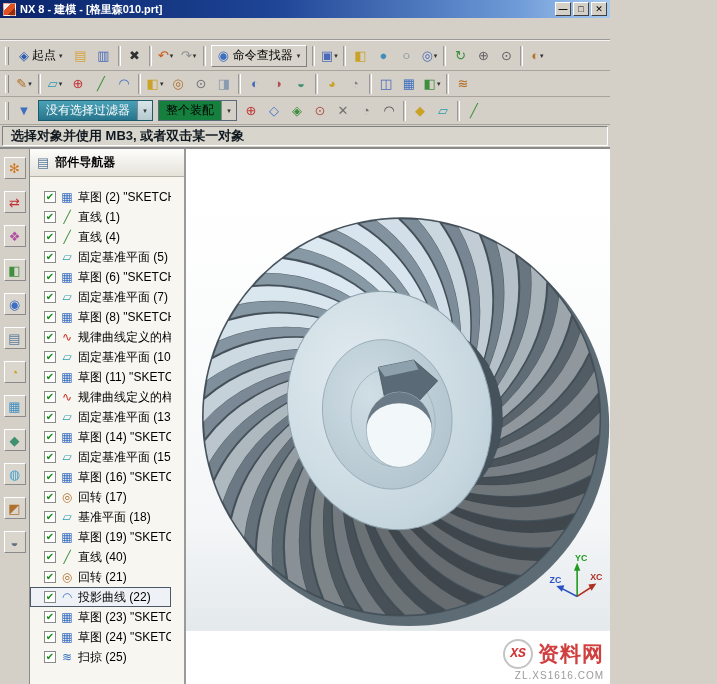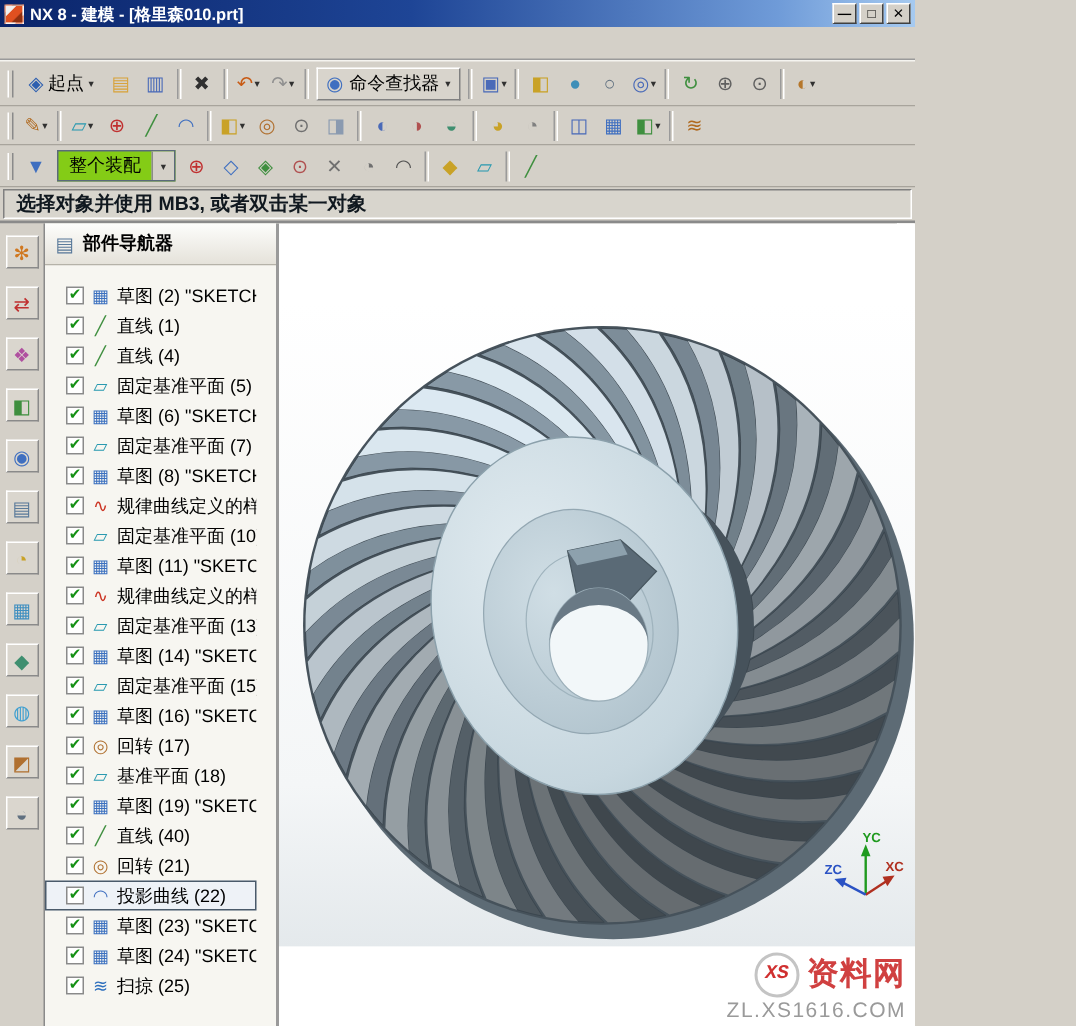--- a/index.html
+++ b/index.html
@@ -30,21 +30,21 @@
   .tglyph{color:var(--icon-color,#444);font-size:13px;line-height:1;}
   .tglyph:empty{display:none;}
   .dd{font-size:7px;color:#303030;}
   .dd:empty{display:none;}
   .k-sep{min-width:3px;width:3px;height:20px;padding:0;margin:0 2px;border:none;border-left:1px solid #9a9a9a;border-right:1px solid #fff;}
   .label-btn{display:inline-flex;align-items:center;gap:3px;height:22px;padding:0 5px;font-size:12px;border:1px solid transparent;}
   .cmdfinder{display:inline-flex;align-items:center;gap:4px;height:22px;padding:0 6px;margin:0 2px;
     background:#d8d4cc;border:1px solid;border-color:#fff #808080 #808080 #fff;font-size:12px;}
 
   
-  .combo{display:inline-flex;align-items:center;height:21px;border:1px solid #5a6a7a;background:#84cc16;margin:0 2px;}
+  .combo{display:inline-flex;align-items:center;height:21px;border:1px solid #5a6a7a;background:#15803d;margin:0 2px;}
   .combo .clabel{padding:0 7px;font-size:12px;white-space:nowrap;}
   .combo .cdd{width:15px;height:100%;background:#d4d0c8;border-left:1px solid #8a8a8a;display:flex;align-items:center;justify-content:center;font-size:7px;}
   .combo.teal{background:linear-gradient(#4aa2b8,#27758c);color:#fff;border-color:#1d5a6c;}
   .combo.teal .cdd{background:linear-gradient(#d8e6ea,#b5c9cf);color:#203040;}
 
   
   #promptbar{height:24px;background:#d4d0c8;border-bottom:2px solid #8a8a8a;display:flex;align-items:center;}
   #prompt-box{flex:1;height:20px;margin:0 2px;border:1px solid;border-color:#808080 #fff #fff #808080;
     display:flex;align-items:center;padding:0 8px;font-size:13px;font-weight:bold;color:#10181f;background:#d8d5cd;}
 
@@ -74,21 +74,21 @@
 
   #viewport{flex:1;position:relative;background:#fff;overflow:hidden;}
   #gear-svg{display:block;width:100%;height:100%;}
   #triad text{font-size:11px;font-weight:bold;font-family:"Liberation Sans","DejaVu Sans",sans-serif;}
 
   #watermark{position:absolute;right:6px;bottom:3px;display:flex;flex-direction:column;align-items:flex-end;line-height:1.1;}
   .wm-row{display:flex;align-items:center;gap:5px;}
   .wm-logo{width:30px;height:30px;border:2px solid #c4c4c4;border-radius:50%;display:flex;align-items:center;justify-content:center;
     color:#d03030;font-weight:bold;font-style:italic;font-size:13px;background:rgba(255,255,255,.65);font-family:Liberation Mono, monospace;}
   .wm-site{color:#d04040;font-size:21px;font-weight:bold;letter-spacing:1px;}
-  .wm-domain{color:#9a9a9a;font-size:14px;letter-spacing:1px;margin-top:1px;}
+  .wm-domain{color:#9a9a9a;font-size:10px;letter-spacing:1px;margin-top:1px;}
 </style>
 </head>
 <body>
 
 <div id="app">
 
   <div id="titlebar">
     <span class="app-logo"></span>
     <span id="title-text">NX 8 - 建模 - [格里森010.prt]</span>
     <span class="winbtns">
@@ -257,20 +257,26 @@
           <span class="tglyph">≋</span>
         </span>
       </span>
   </div>
 
   <div id="toolbar3" class="toolbar">
     <span class="grip"></span>
     <span class="tbtn">
         <span class="tglyph" style="--icon-color:#3f6fc0">▼</span>
       </span>
+    <span class="combo teal">
+      <span class="clabel">没有选择过滤器</span>
+      <span class="cdd">
+          <span class="dd">▾</span>
+        </span>
+    </span>
     <span class="combo">
       <span class="clabel">整个装配</span>
       <span class="cdd">
           <span class="dd">▾</span>
         </span>
     </span>
     <span style="display:inline-flex;align-items:center;gap:1px;">
 
     <span class="tbtn" style="--icon-color: #c03030;">
           <span class="tglyph">⊕</span>

